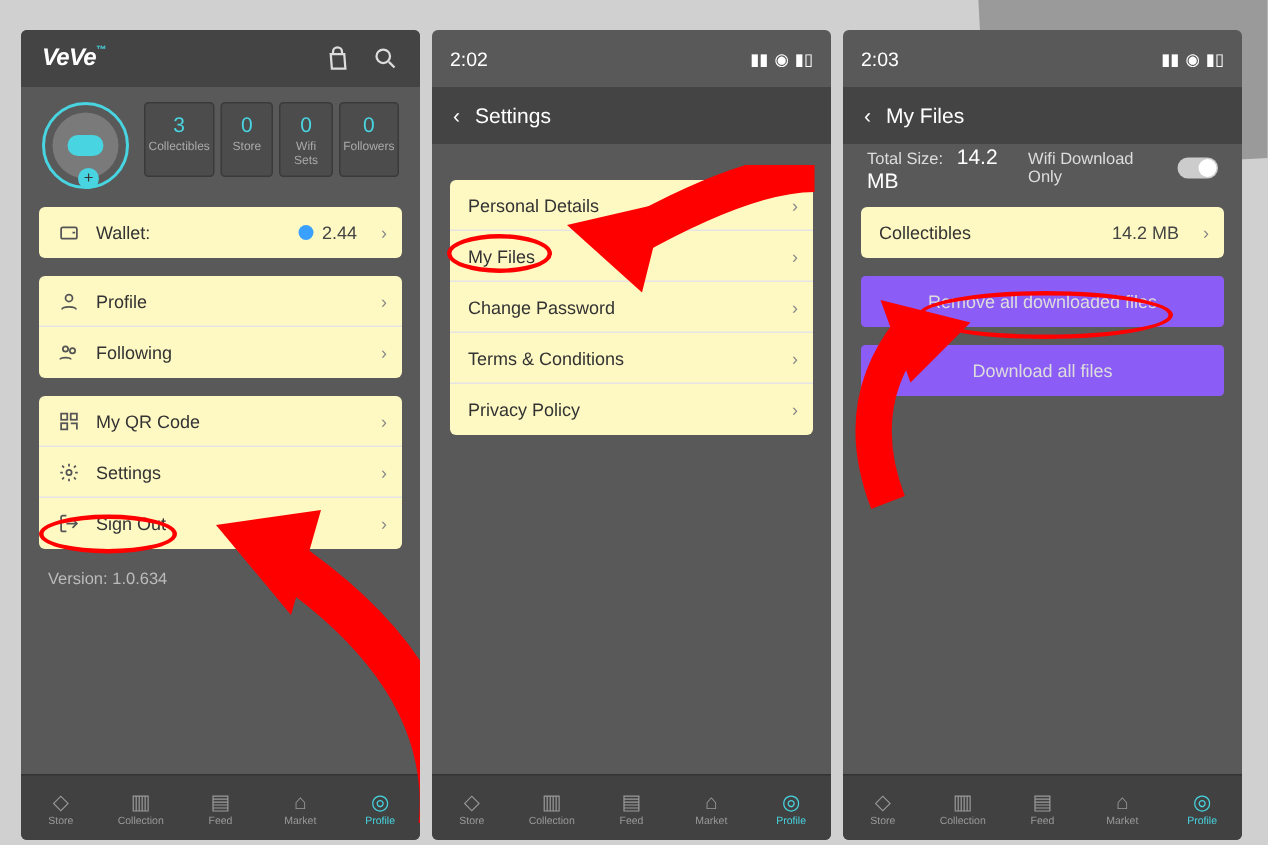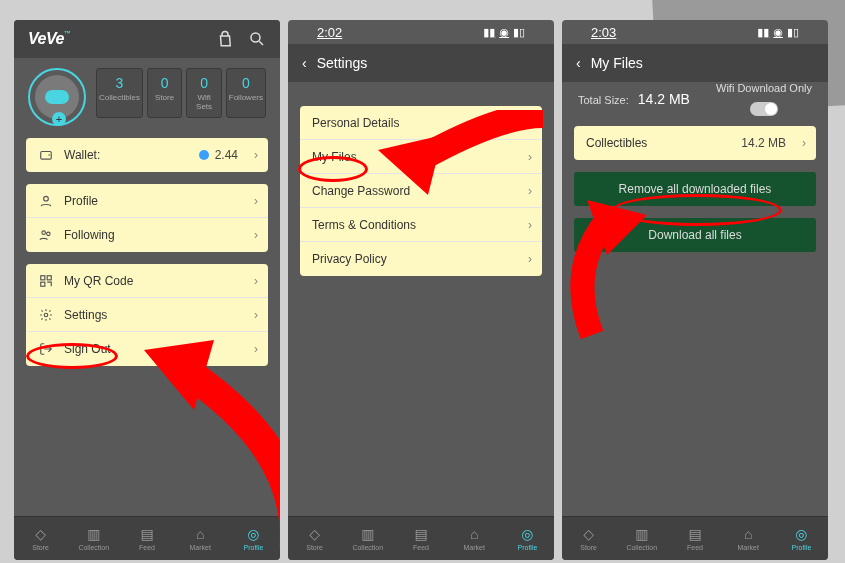--- a/index.html
+++ b/index.html
@@ -30,28 +30,27 @@
     height: 540px;
     background: #595959;
     border-radius: 4px;
     display: flex;
     flex-direction: column;
     position: relative;
     overflow: hidden;
   }
   
   .statusbar {
-    height: 24px;
+    height: 38px;
     display: flex;
     justify-content: space-between;
     align-items: center;
-    padding: 0 29px;
+    padding: 0 12px;
     color: #fff;
     font-size: 13px;
-    text-decoration: underline;
   }
   .status-icons { display: flex; gap: 4px; align-items: center; }
   .status-icons span { font-size: 11px; }
   
   .veve-header {
     height: 38px;
     background: #444;
     display: flex;
     justify-content: space-between;
     align-items: center;
@@ -154,21 +153,21 @@
     width: 28px; height: 14px; background: #ccc; border-radius: 7px;
     position: relative;
   }
   .toggle::after {
     content: ""; position: absolute; right: 1px; top: 1px;
     width: 12px; height: 12px; background: #fff; border-radius: 50%;
   }
   .action-btn {
     margin: 6px 12px;
     height: 34px;
-    background: #14532d;
+    background: #8b5cf6;
     color: #ddd;
     font-size: 12px;
     display: flex; align-items: center; justify-content: center;
     border-radius: 3px;
   }
 
   
   .tabbar {
     margin-top: auto;
     height: 44px;
@@ -324,20 +323,21 @@
         <span class="icon-slot">
           <svg width="14" height="14" viewBox="0 0 24 24" fill="none" stroke="#555" stroke-width="2">
               <path d="M9 21H5a2 2 0 0 1-2-2V5a2 2 0 0 1 2-2h4m7 14 5-5-5-5m5 5H9"></path>
             </svg>
         </span>
         <span>Sign Out</span>
         <span class="chev">›</span>
       </div>
     </div>
 
+    <div class="version">Version: 1.0.634</div>
 
     <div class="tabbar">
       <div class="tab">
           <span class="ticon">◇</span>
           <span class="tlbl">Store</span>
         </div>
       <div class="tab">
           <span class="ticon">▥</span>
           <span class="tlbl">Collection</span>
         </div>
@@ -442,21 +442,21 @@
     <div class="sub-header">
       <span>‹</span>
       <span>My Files</span>
     </div>
 
     <div class="info-row">
       <div>
         <span>Total Size:</span>
         <span class="big">14.2 MB</span>
       </div>
-      <div style="display:flex;align-items:center;gap:8px;flex-direction:column;">
+      <div style="display:flex;align-items:center;gap:8px;">
         <span>Wifi Download Only</span>
         <div class="toggle"></div>
       </div>
     </div>
 
     <div class="card">
       <div class="row">
         <span>Collectibles</span>
         <span class="right-val">
             <span>14.2 MB</span>

